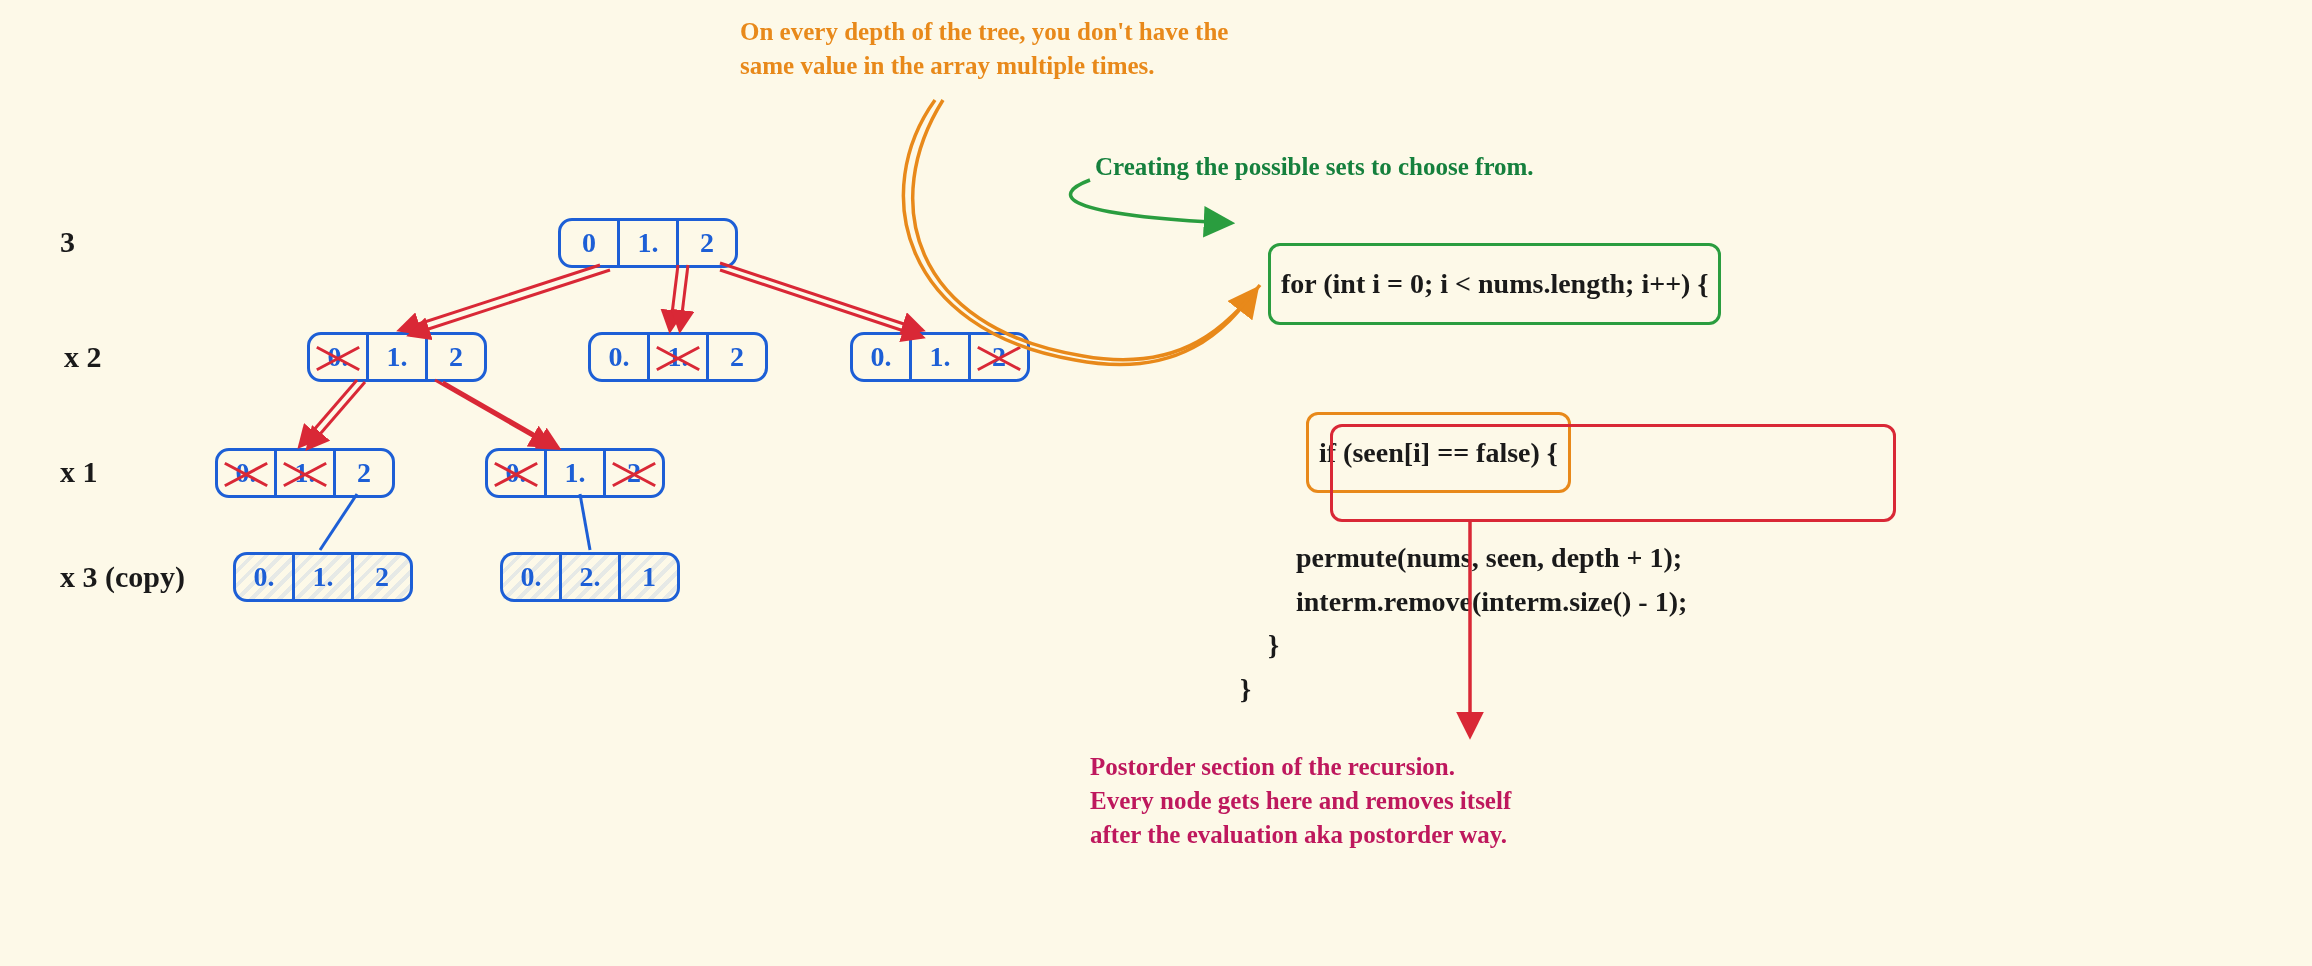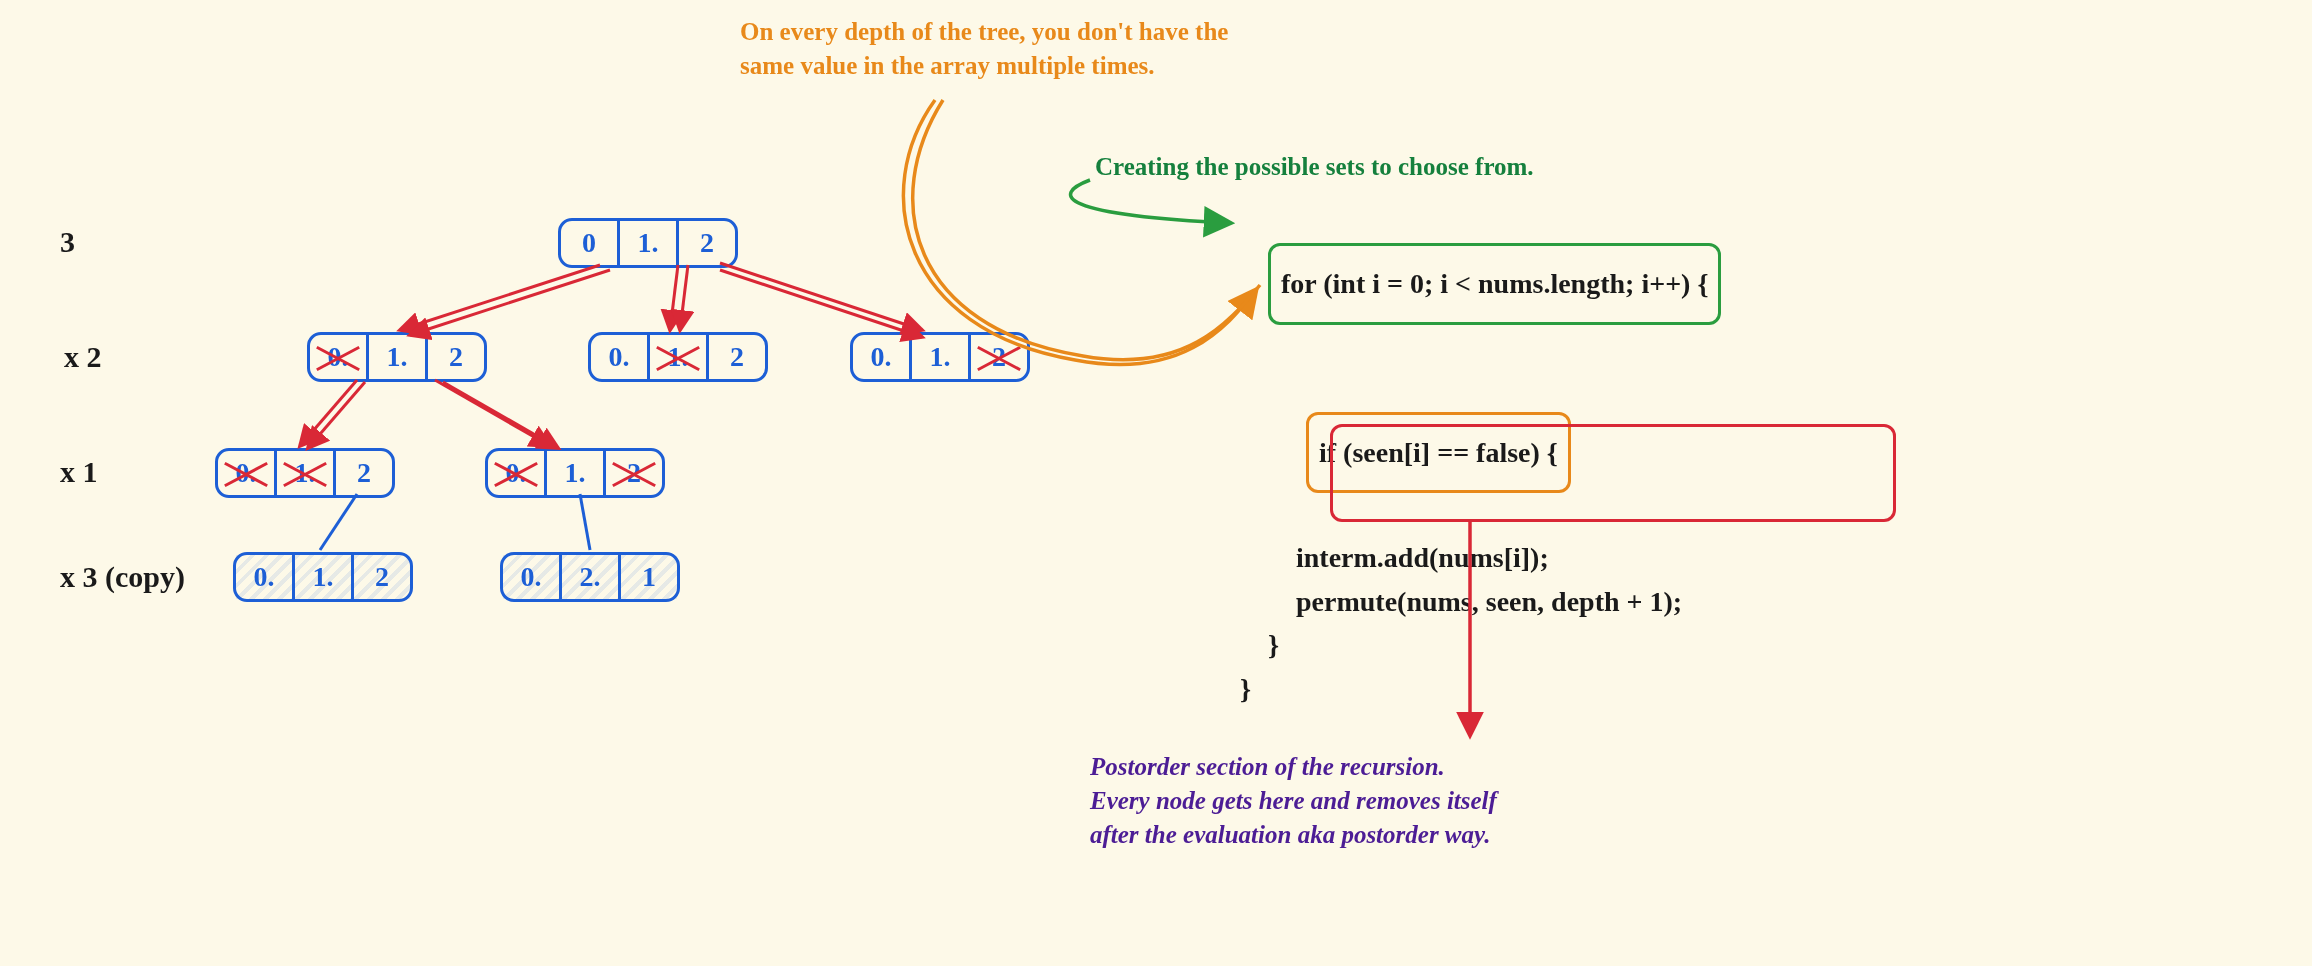--- a/index.html
+++ b/index.html
@@ -13,21 +13,21 @@
     overflow: hidden;
   }
   .annotation {
     position: absolute;
     font-size: 25px;
     line-height: 1.35;
     font-weight: 600;
   }
   .orange { color: #e8891a; }
   .green  { color: #15803d; }
-  .red    { color: #4c1d95; font-style: italic; }
+  .red    { color: #be185d; }
 
   .row-label {
     position: absolute;
     font-size: 30px;
     color: #1a1a1a;
     font-weight: 600;
   }
 
   .array-box {
     position: absolute;
@@ -158,22 +158,22 @@
   <div class="cell">1</div>
 </div>
 
 <div class="code-area">
   <div class="code-line">
     <span class="outline outline-green">for (int i = 0; i &lt; nums.length; i++) {</span>
   </div>
   <div class="code-line" style="padding-left:38px">
     <span class="outline outline-orange">if (seen[i] == false) {</span>
   </div>
-  <div class="code-line">        interm.add(nums[i]);</div>
   <div class="code-line">        permute(nums, seen, depth + 1);</div>
+  <div class="code-line">        interm.remove(interm.size() - 1);</div>
   <div class="code-line">    }</div>
   <div class="code-line">}</div>
 </div>
 
 <div class="outline-red-box" style="left:1330px; top:424px; width:560px; height:92px"></div>
 
 <div class="annotation red" style="left:1090px; top:750px; width:820px">Postorder section of the recursion.<br>Every node gets here and removes itself<br>after the evaluation aka postorder way.</div>
 
 <svg class="arrows">
   <defs>

